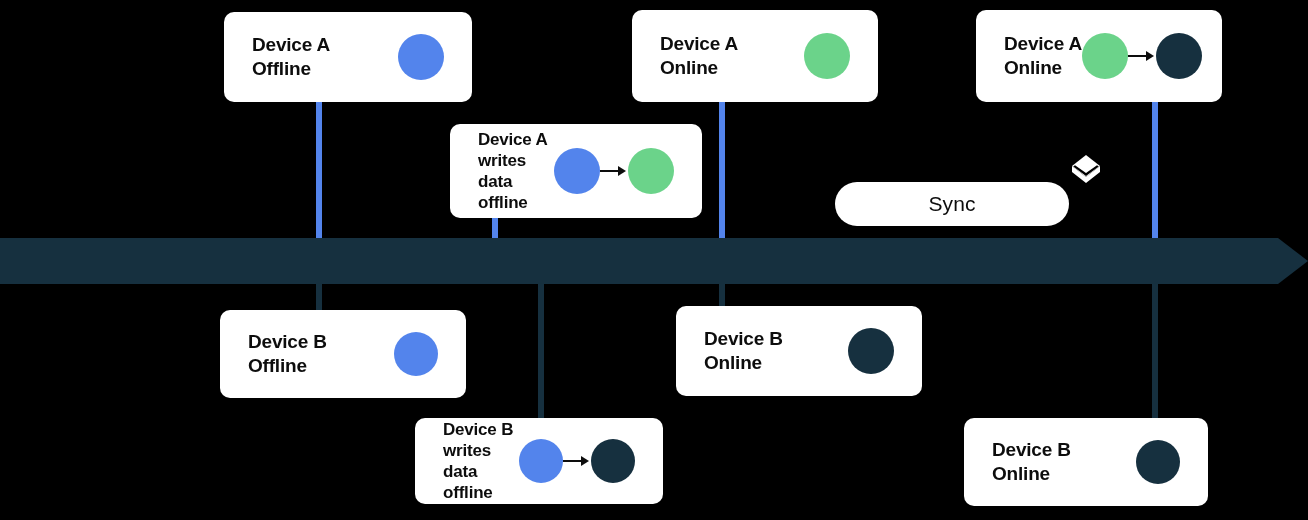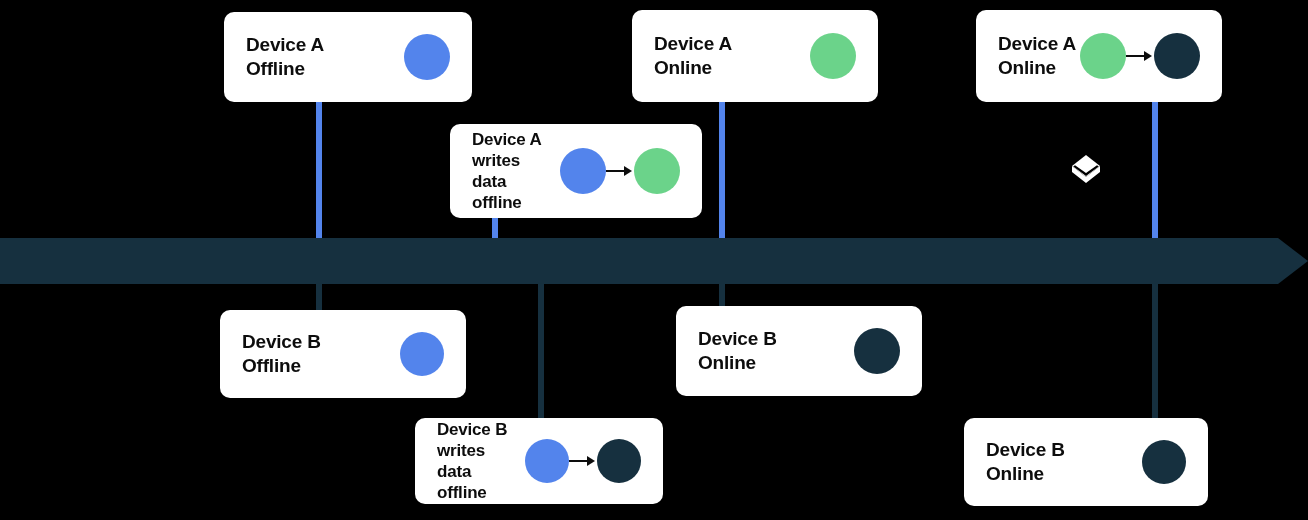--- a/index.html
+++ b/index.html
@@ -32,21 +32,21 @@
   }
 
   
   .card {
     position: absolute;
     background: #ffffff;
     border-radius: 10px;
     box-sizing: border-box;
     display: flex;
     align-items: center;
-    padding: 0 22px;
+    padding: 0 28px;
   }
   .card-label {
     font-size: 19px;
     font-weight: bold;
     color: #0d0d0d;
     line-height: 1.27;
     white-space: pre-line;
     letter-spacing: -0.2px;
     flex: 0 0 auto;
   }
@@ -170,20 +170,23 @@
     <div class="card-visual">
       <span class="dot" style="width:46px; height:46px; background:#5384ec;"></span>
       <span class="arrow-sep">
         <span class="shaft"></span>
           <span class="head"></span>
       </span>
       <span class="dot" style="width:46px; height:46px; background:#6bd38a;"></span>
     </div>
   </div>
 
+  <div class="sync-pill" style="left:835px; top:182px; width:234px; height:44px;">
+    <span class="sync-label">Sync</span>
+  </div>
 
   <div class="layers-icon" style="left:1068px; top:152px; width:36px; height:36px;">
     <svg width="36" height="36" viewBox="0 0 36 36">
       <polygon points="18,3 32,14 18,25 4,14" fill="#ffffff"></polygon>
       <polygon points="18,25 4,14 4,20 18,31 32,20 32,14" fill="#ffffff"></polygon>
       <polygon points="18,21 7,13.2 5.2,14.6 18,24 30.8,14.6 29,13.2" fill="#000000"></polygon>
     </svg>
   </div>
 
   <div class="card" style="left:220px; top:310px; width:246px; height:88px;">

